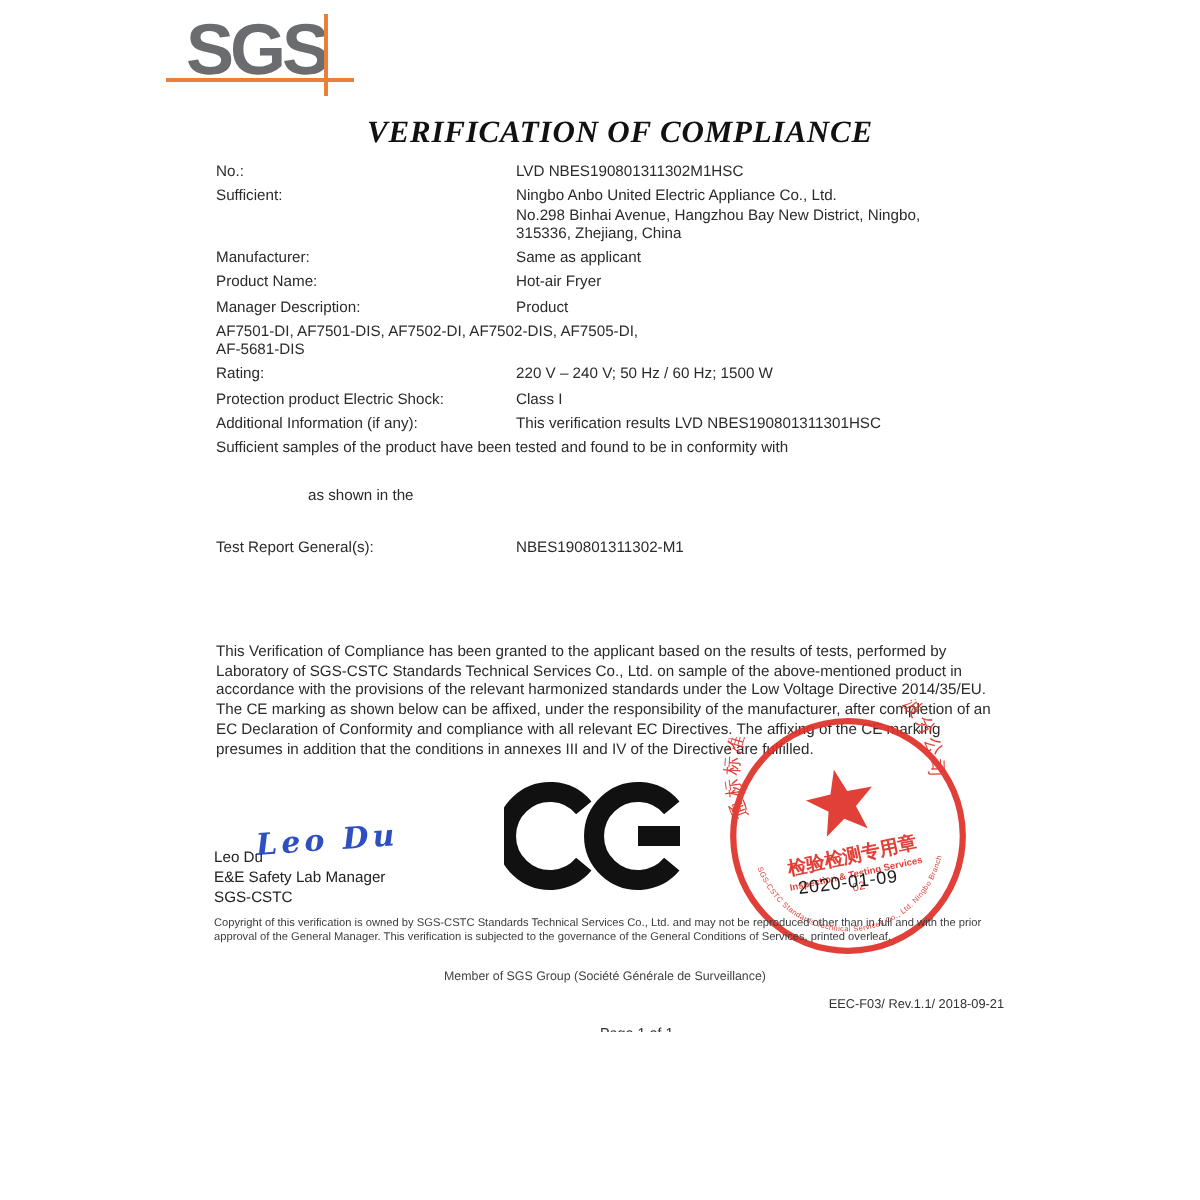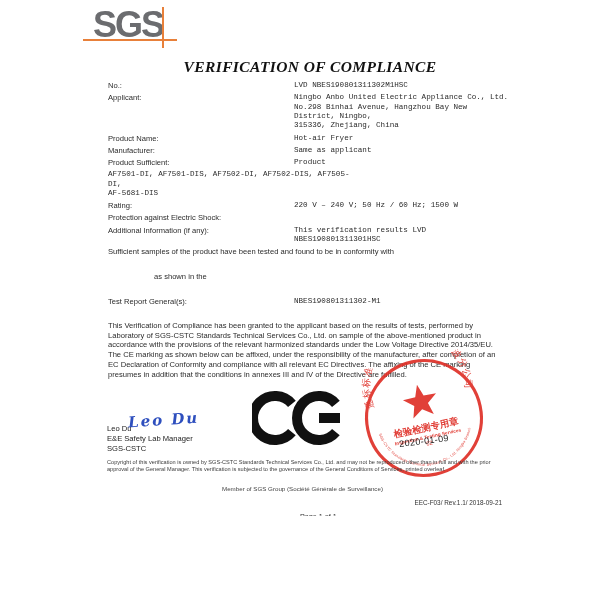--- a/index.html
+++ b/index.html
@@ -12,23 +12,23 @@
   .sgs-hline{position:absolute;left:83px;top:39px;width:94px;height:1.5px;background:#e8803a;}
   .sgs-vline{position:absolute;left:162px;top:7px;width:1.5px;height:41px;background:#e8803a;}
 
   
   .doc-title{position:absolute;left:0;top:58px;width:620px;text-align:center;
              font-family:"Liberation Serif",serif;font-style:italic;font-weight:bold;
              font-size:15.5px;letter-spacing:.4px;color:#111;}
 
   
   .fields{position:absolute;left:108px;top:81px;width:402px;font-size:7.6px;line-height:9.4px;}
-  .frow{display:flex;margin-bottom:2.8px;gap:36px;}
+  .frow{display:flex;margin-bottom:2.8px;}
   .flabel{width:150px;flex:none;}
-  .fvalue{width:252px;white-space:pre-line;font-family:Liberation Mono, monospace;}
+  .fvalue{width:252px;white-space:pre-line;}
   .fullnote{margin-bottom:15px;white-space:pre-line;}
   .tight{margin-bottom:16px;padding-left:46px;}
 
   
   .statement{position:absolute;left:108px;top:321px;width:392px;font-size:7.6px;
              line-height:9.7px;color:#2b2b2b;}
 
   
   .ce-wrap{position:absolute;left:252px;top:387px;}
 
@@ -68,47 +68,48 @@
   </div>
 
   <div class="doc-title">VERIFICATION OF COMPLIANCE</div>
 
   <div class="fields">
     <div class="frow">
       <div class="flabel">No.:</div>
       <div class="fvalue">LVD NBES190801311302M1HSC</div>
     </div>
     <div class="frow">
-      <div class="flabel">Applicant:</div>
+      <div class="flabel">Sufficient:</div>
       <div class="fvalue">Ningbo Anbo United Electric Appliance Co., Ltd.
 No.298 Binhai Avenue, Hangzhou Bay New District, Ningbo,
 315336, Zhejiang, China</div>
+    </div>
+    <div class="frow">
+      <div class="flabel">Manufacturer:</div>
+      <div class="fvalue">Same as applicant</div>
     </div>
     <div class="frow">
       <div class="flabel">Product Name:</div>
       <div class="fvalue">Hot-air Fryer</div>
     </div>
     <div class="frow">
-      <div class="flabel">Manufacturer:</div>
-      <div class="fvalue">Same as applicant</div>
-    </div>
-    <div class="frow">
-      <div class="flabel">Product Sufficient:</div>
+      <div class="flabel">Manager Description:</div>
       <div class="fvalue">Product</div>
     </div>
     <div class="frow">
       <div class="fvalue">AF7501-DI, AF7501-DIS, AF7502-DI, AF7502-DIS, AF7505-DI,
 AF-5681-DIS</div>
     </div>
     <div class="frow">
       <div class="flabel">Rating:</div>
       <div class="fvalue">220 V – 240 V; 50 Hz / 60 Hz; 1500 W</div>
     </div>
     <div class="frow">
-      <div class="flabel">Protection against Electric Shock:</div>
+      <div class="flabel">Protection product Electric Shock:</div>
+      <div class="fvalue">Class I</div>
     </div>
     <div class="frow">
       <div class="flabel">Additional Information (if any):</div>
       <div class="fvalue">This verification results LVD NBES190801311301HSC</div>
     </div>
     <div class="fullnote">Sufficient samples of the product have been tested and found to be in conformity with</div>
     <div class="fullnote tight">as shown in the</div>
     <div class="frow">
       <div class="flabel">Test Report General(s):</div>
       <div class="fvalue">NBES190801311302-M1</div>

